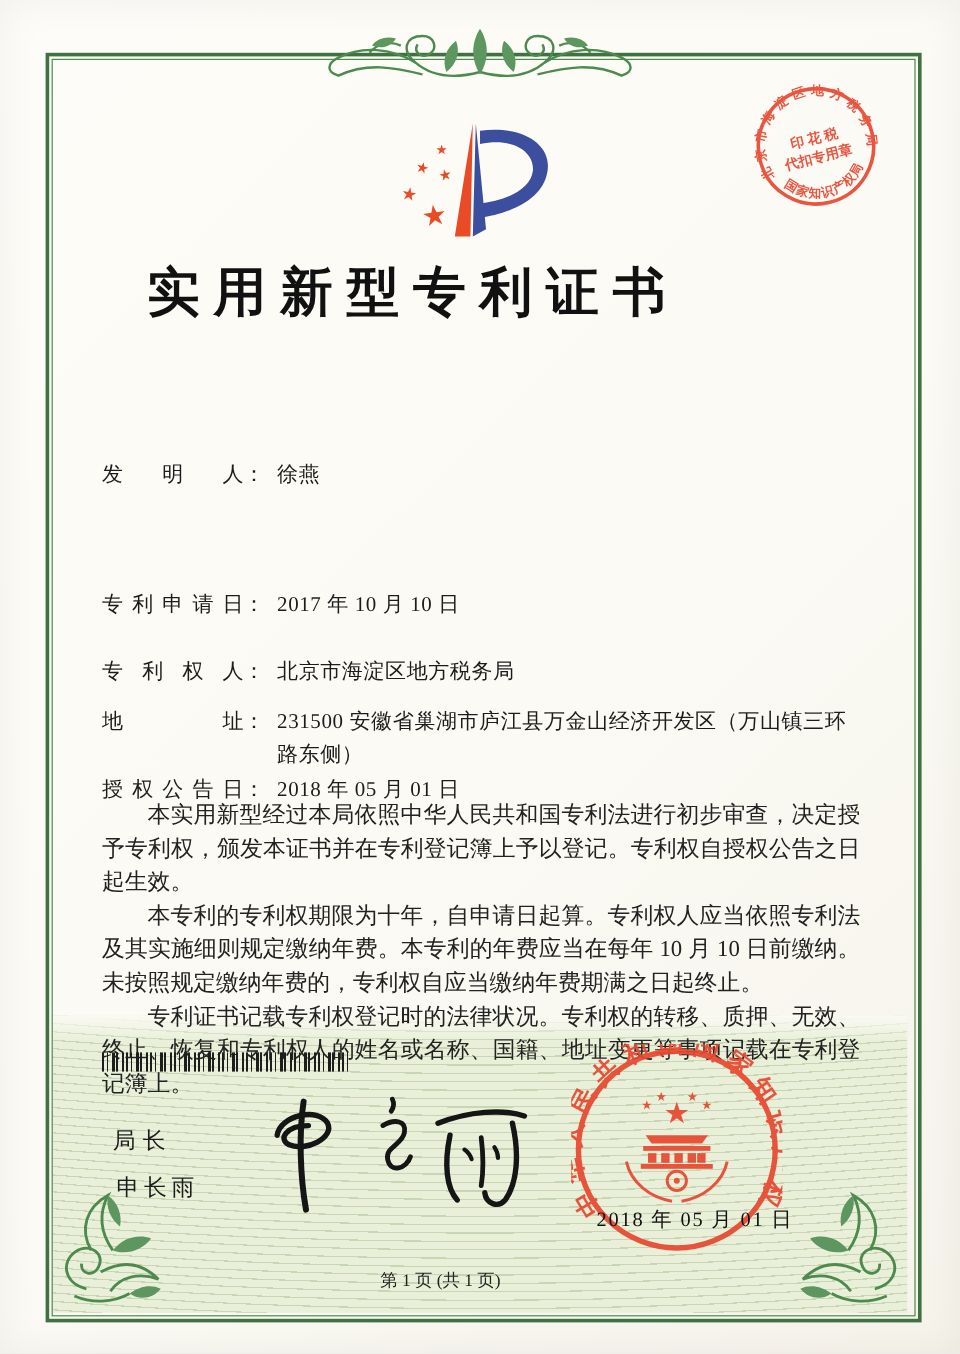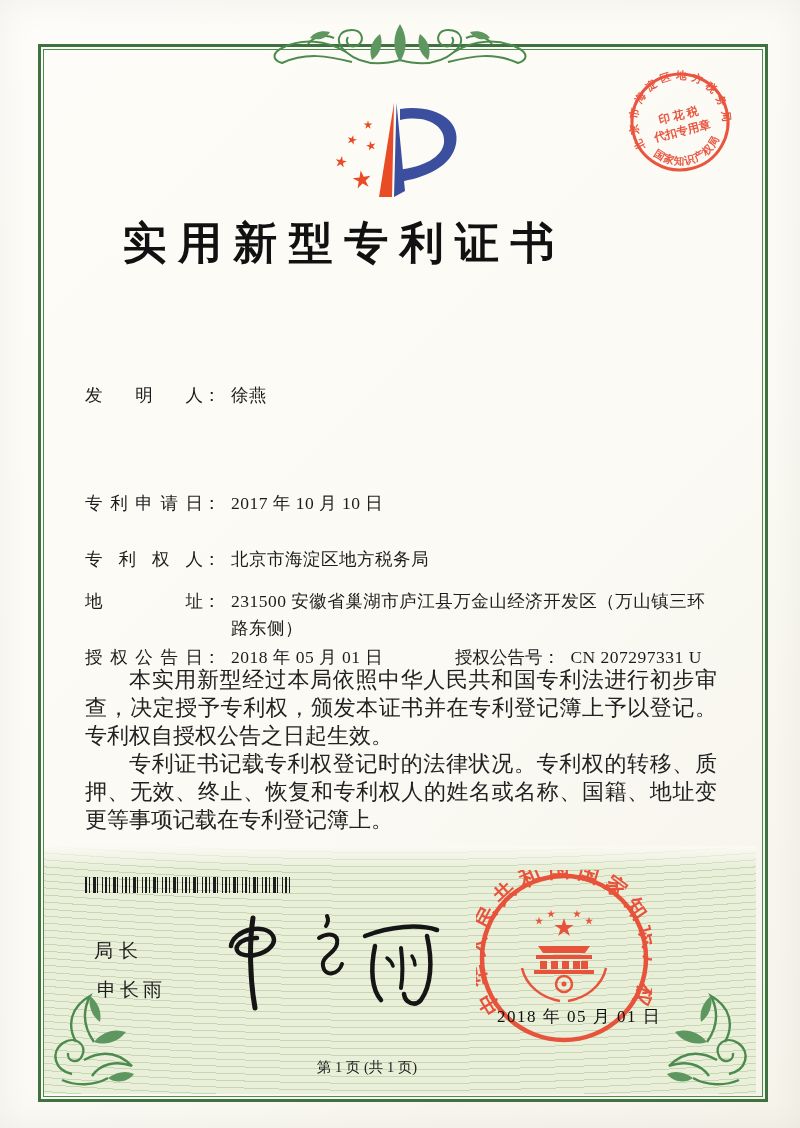--- a/index.html
+++ b/index.html
@@ -24,21 +24,21 @@
          font-size:44px;font-weight:bold;letter-spacing:.26em;text-indent:.26em;color:#111;}
   
   .frow{position:absolute;left:85px;font-size:17.5px;line-height:27px;white-space:nowrap;}
   .flabel{display:inline-block;width:118px;text-align:justify;text-align-last:justify;
           vertical-align:top;}
   .fcolon{vertical-align:top;}
   .fvalue{display:inline-block;margin-left:6px;vertical-align:top;letter-spacing:.5px;}
   .fvalue.wrap{white-space:normal;width:478px;}
   .frow2{position:absolute;left:455px;font-size:17.5px;line-height:27px;white-space:nowrap;}
   
-  .bodytext{position:absolute;left:85px;top:666px;width:632px;font-size:22px;
+  .bodytext{position:absolute;left:85px;top:666px;width:632px;font-size:19px;
             line-height:28px;text-align:justify;color:#222;}
   .bodytext p{margin:0;text-indent:2em;}
   .barcode{position:absolute;left:85px;top:877px;width:206px;height:16px;
            background:repeating-linear-gradient(90deg,
              #1d1d1d 0 2px,transparent 2px 4px,#1d1d1d 4px 5px,transparent 5px 8px,
              #1d1d1d 8px 11px,transparent 11px 12px,#1d1d1d 12px 13px,transparent 13px 17px,
              #1d1d1d 17px 18px,transparent 18px 20px);}
   .director-title{position:absolute;left:94px;top:938px;font-size:19px;letter-spacing:6px;}
   .director-name{position:absolute;left:97px;top:977px;font-size:19px;letter-spacing:4px;}
   .sig{position:absolute;left:215px;top:902px;}
@@ -157,27 +157,24 @@
     <span class="fvalue">北京市海淀区地方税务局</span>
   </div>
   <div class="frow" style="top:588px">
     <span class="flabel">地址</span><span class="fcolon">：</span>
     <span class="fvalue wrap">231500 安徽省巢湖市庐江县万金山经济开发区（万山镇三环路东侧）</span>
   </div>
   <div class="frow" style="top:644px">
     <span class="flabel">授权公告日</span><span class="fcolon">：</span>
     <span class="fvalue">2018 年 05 月 01 日</span>
   </div>
-  <div class="frow2" style="top:644px">
-    <span>授权公告号</span><span class="fcolon">：</span>
-    <span class="fvalue">CN 207297331 U</span>
-  </div>
 
   <div class="bodytext">
     <p>本实用新型经过本局依照中华人民共和国专利法进行初步审查，决定授予专利权，颁发本证书并在专利登记簿上予以登记。专利权自授权公告之日起生效。</p>
+    <p>本专利的专利权期限为十年，自申请日起算。专利权人应当依照专利法及其实施细则规定缴纳年费。本专利的年费应当在每年 10 月 10 日前缴纳。未按照规定缴纳年费的，专利权自应当缴纳年费期满之日起终止。</p>
     <p>专利证书记载专利权登记时的法律状况。专利权的转移、质押、无效、终止、恢复和专利权人的姓名或名称、国籍、地址变更等事项记载在专利登记簿上。</p>
   </div>
 
   <div class="barcode"></div>
 
   <div class="director-title">局长</div>
   <div class="director-name">申长雨</div>
 
   <svg class="sig" width="230" height="112" viewBox="0 0 230 112">
     <g stroke="#151515" fill="none" stroke-linecap="round" stroke-linejoin="round">

